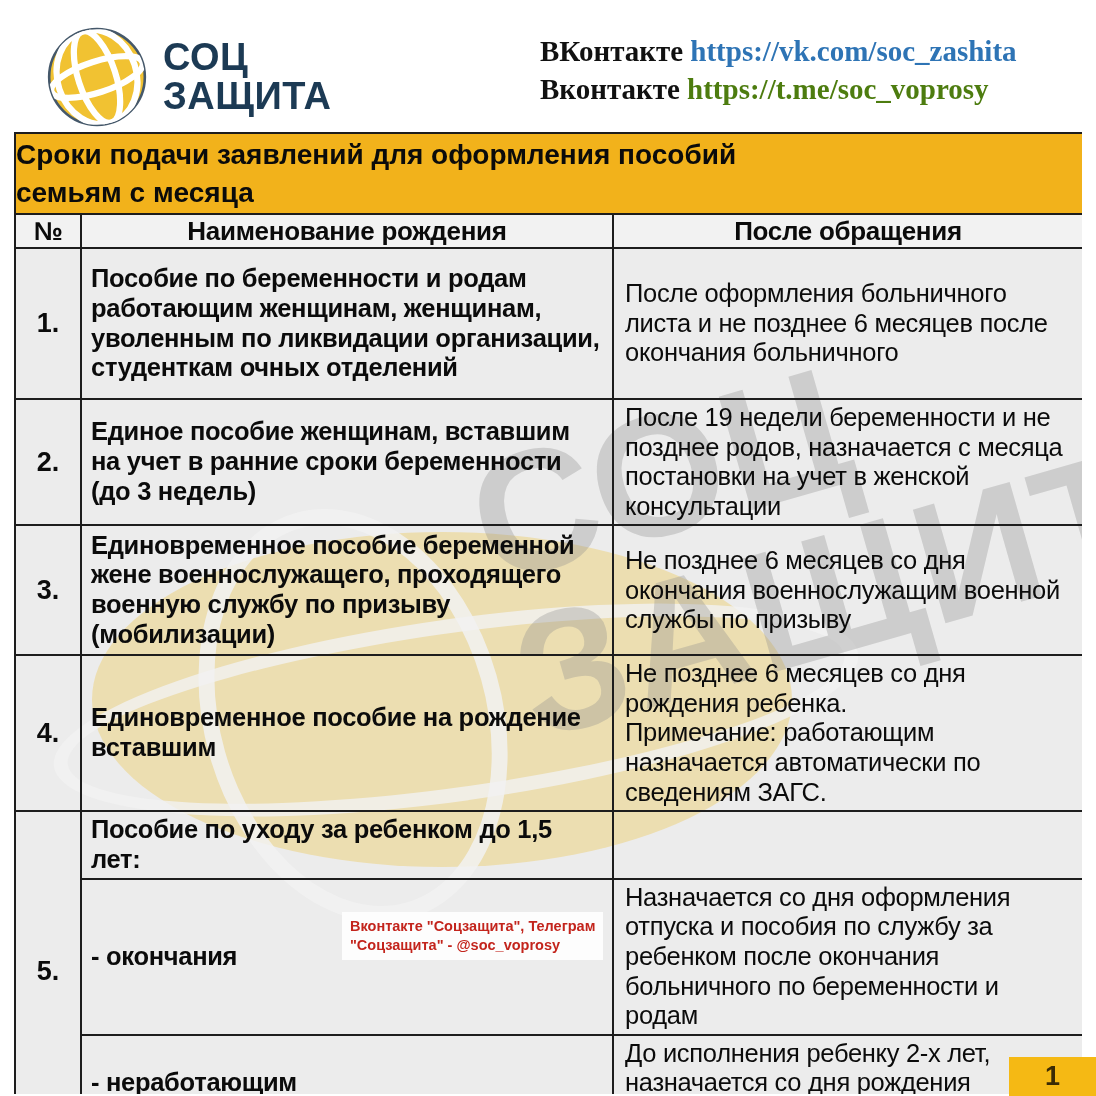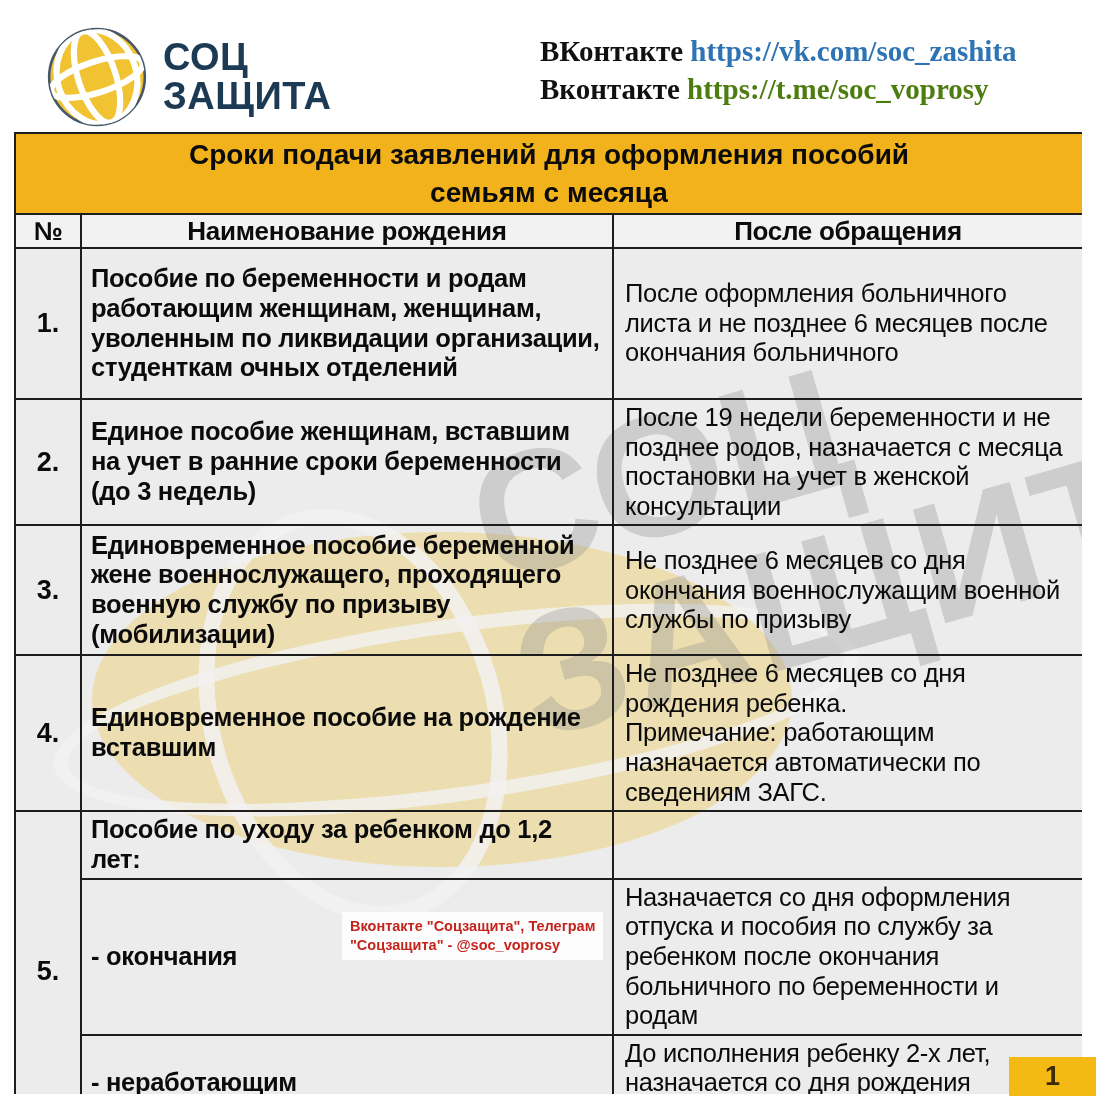--- a/index.html
+++ b/index.html
@@ -25,21 +25,21 @@
   .wm-globe::before { content:""; position:absolute; left:16%; top:-8%; width:38%; height:116%;
               border:16px solid rgba(255,255,255,0.85); border-radius:50%; transform:rotate(-16deg); }
   .wm-globe::after { content:""; position:absolute; left:-6%; top:26%; width:112%; height:46%;
               border:14px solid rgba(255,255,255,0.8); border-radius:50%; transform:rotate(-8deg); }
   .wm-text { position:absolute; left:440px; top:168px; transform:rotate(-16deg); transform-origin:left top;
              font-weight:800; font-size:172px; line-height:0.94; color:#8f8f8f; opacity:0.33; letter-spacing:2px; white-space:nowrap; }
 
   
   table.main { position:relative; z-index:2; width:1068px; border-collapse:collapse; table-layout:fixed; }
   table.main td { border:2px solid #1d1d1d; vertical-align:middle; color:#0b0b0b; }
-  td.cell-title { background:#f2b21b; text-align:center; font-weight:bold; font-size:28px; line-height:38px; height:81px; color:#111; }
+  td.cell-title { background:#f2b21b; text-align:left; font-weight:bold; font-size:28px; line-height:38px; height:81px; color:#111; }
   tr.colhead td { background:#f2f2f2; text-align:center; font-weight:bold; font-size:26px; height:34px; letter-spacing:-0.3px; }
   td.num { text-align:center; font-weight:700; font-size:27px; background:transparent; }
   td.name { font-weight:bold; font-size:25.5px; line-height:1.17; padding:3px 10px 3px 9px; letter-spacing:-0.3px; background:transparent; }
   td.term { font-weight:normal; font-size:25.5px; line-height:1.16; padding:3px 14px 3px 11px; letter-spacing:-0.3px;
             background:transparent; white-space:pre-line; }
   tr.r1 { height:151px; }  tr.r2 { height:125px; }  tr.r3 { height:130px; }
   tr.r4 { height:141px; }  tr.r5a { height:65px; }  tr.r5b { height:146px; } tr.r5c { height:89px; }
   tr.r5a td.name { vertical-align:middle; }
 
   
@@ -140,21 +140,21 @@
 
       <tr class="r4">
         <td class="num">4.</td>
         <td class="name">Единовременное пособие на рождение вставшим</td>
         <td class="term">Не позднее 6 месяцев со дня рождения ребенка.
 Примечание: работающим назначается автоматически по сведениям ЗАГС.</td>
       </tr>
 
       <tr class="r5a">
         <td class="num" rowspan="3">5.</td>
-        <td class="name">Пособие по уходу за ребенком до 1,2 лет:</td>
+        <td class="name">Пособие по уходу за ребенком до 1,5 лет:</td>
         <td class="term"></td>
       </tr>
 
       <tr class="r5b">
         <td class="name cell-rel">
           <span>- окончания</span>
           <span class="red-mark">
             <span style="display:block">Вконтакте "Соцзащита", Телеграм</span>
             <span style="display:block">"Соцзащита" - @soc_voprosy</span>
           </span>

